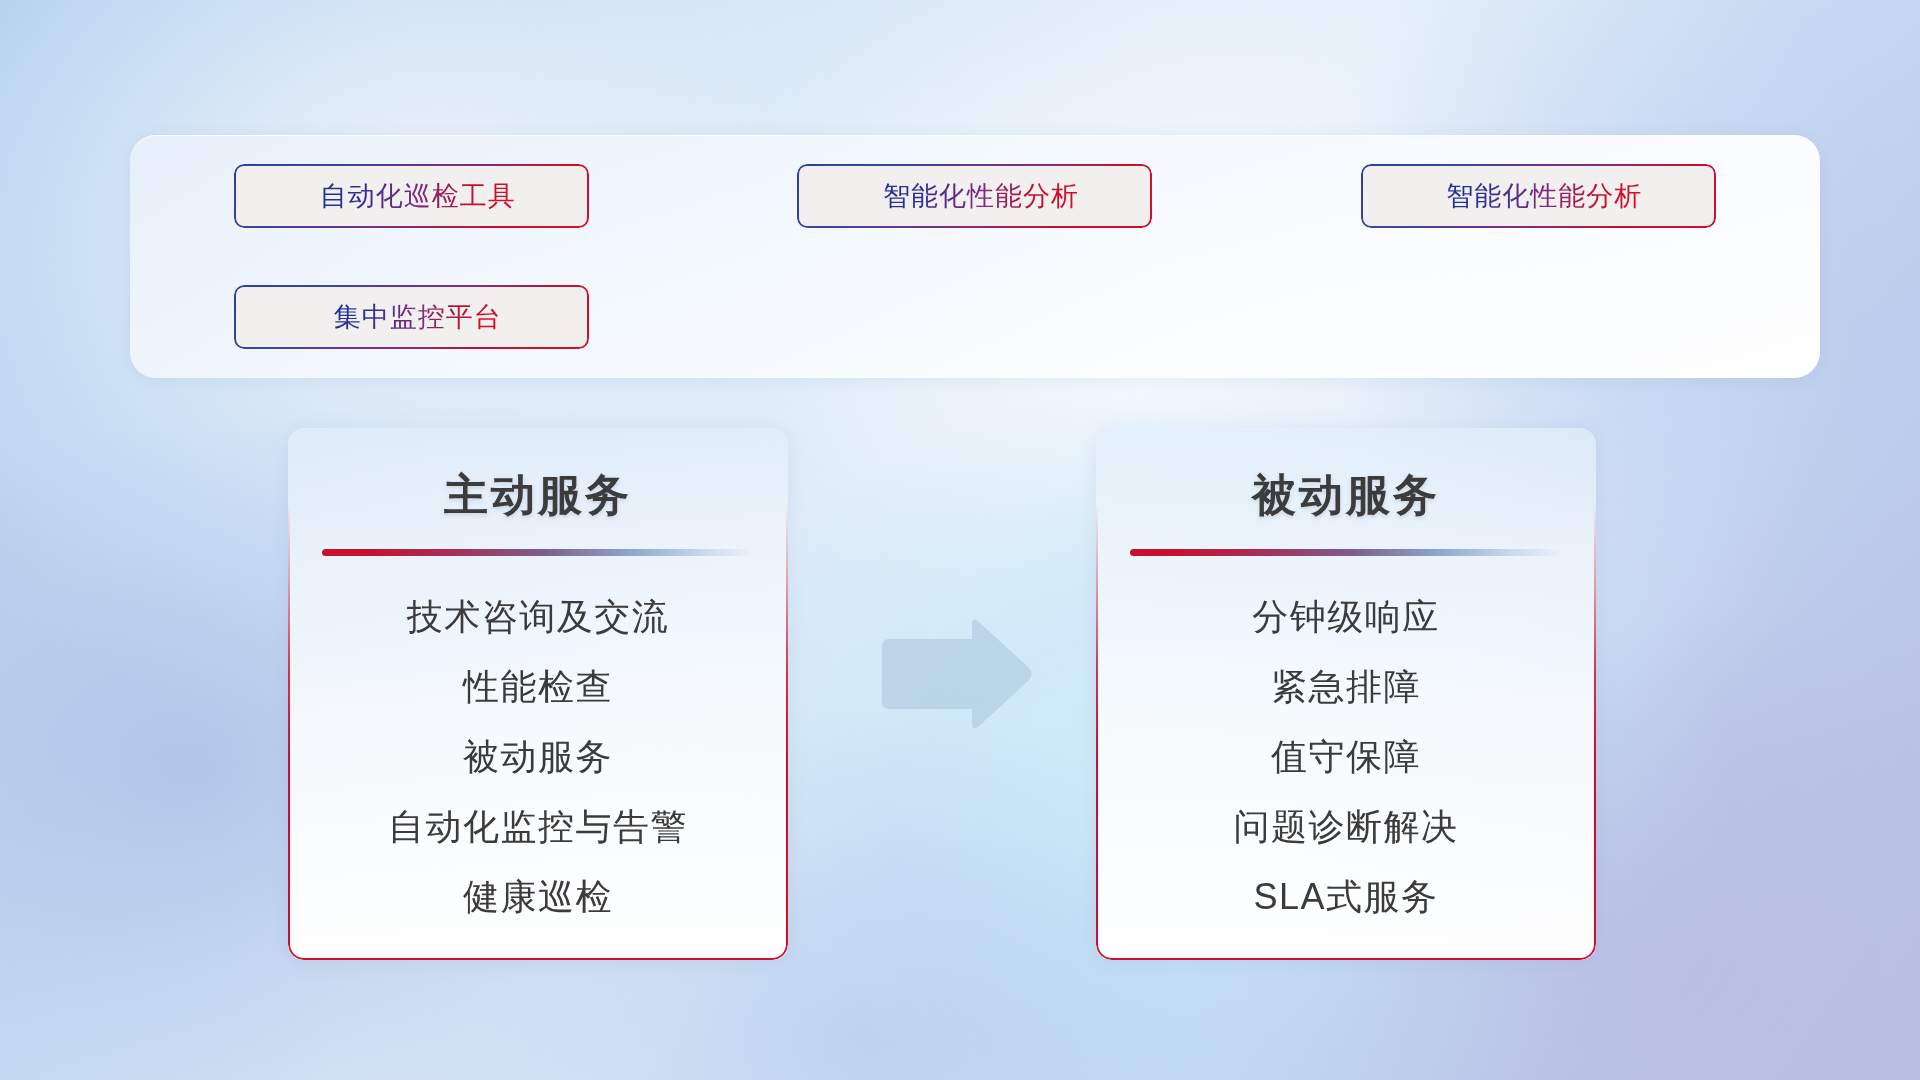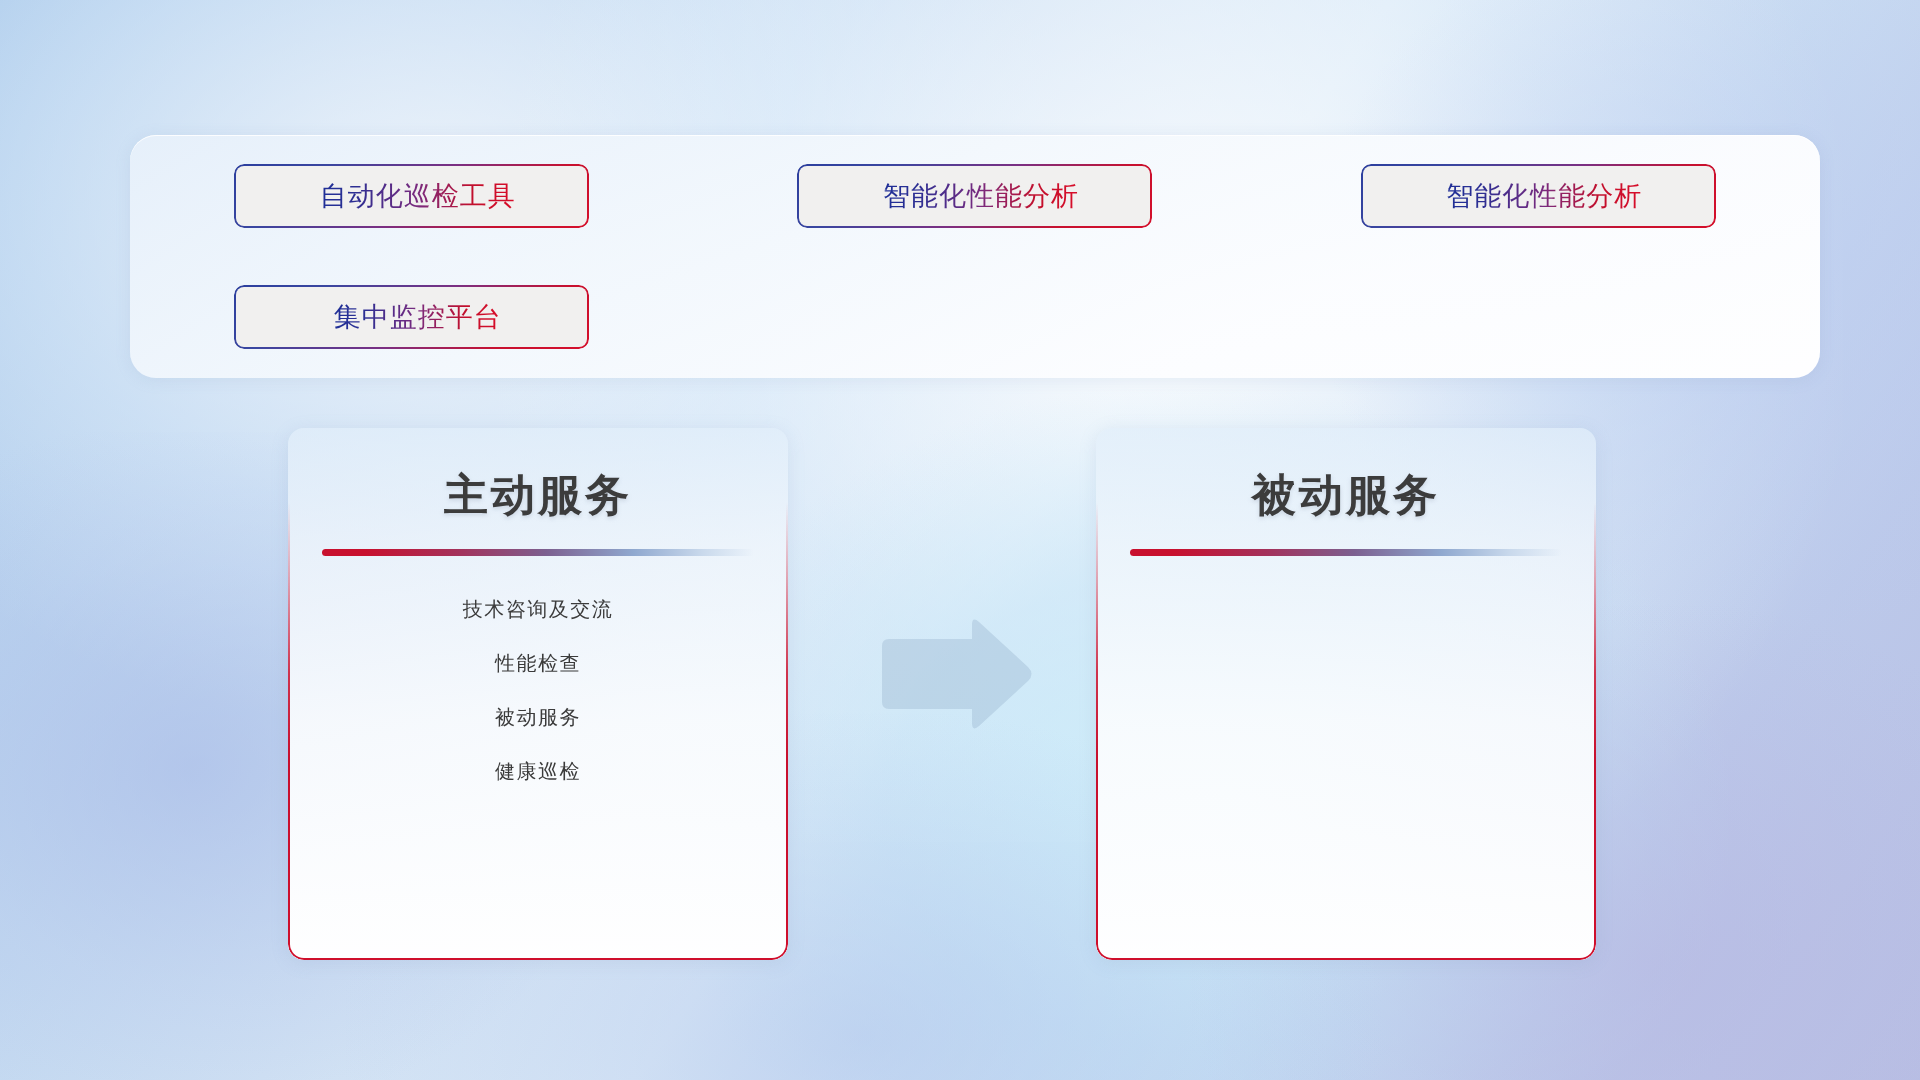--- a/index.html
+++ b/index.html
@@ -113,21 +113,21 @@
   }
   .card-rule{
     margin-top:24px;width:432px;height:7px;border-radius:4px;
     background:linear-gradient(90deg,#c8102e 0%, #c8102e 10%, #a3325c 32%, #7c6090 52%, #8fa8cf 72%, #c9d9ec 88%, rgba(220,232,245,0) 100%);
   }
   .card-list{
     margin-top:26px;width:100%;
     display:flex;flex-direction:column;align-items:center;
   }
   .card-list-item{
-    font-size:20px;color:#3b3b3b;letter-spacing:1.5px;
+    font-size:36px;color:#3b3b3b;letter-spacing:1.5px;
     line-height:1;
     padding:17px 0;
     white-space:nowrap;
   }
 
   
   #flow-arrow{
     position:absolute;left:876px;top:614px;width:160px;height:120px;
     opacity:.5;
   }
@@ -169,27 +169,35 @@
 </div>
 
 <div class="card" id="card-proactive">
   <div class="card-inner">
     <div class="card-title">主动服务</div>
     <div class="card-rule"></div>
     <div class="card-list">
       <div class="card-list-item">技术咨询及交流</div>
       <div class="card-list-item">性能检查</div>
       <div class="card-list-item">被动服务</div>
+      <div class="card-list-item">自动化监控与告警</div>
       <div class="card-list-item">健康巡检</div>
     </div>
   </div>
 </div>
 
 <svg id="flow-arrow" viewBox="0 0 160 120">
   <path d="M6 32 Q6 25 13 25 L96 25 L96 11 Q96 2 103 8 L152 53 Q159 60 152 67 L103 112 Q96 118 96 109 L96 95 L13 95 Q6 95 6 88 Z" fill="#8aa6c4" fill-opacity="0.62"></path>
 </svg>
 
 <div class="card" id="card-reactive">
   <div class="card-inner">
     <div class="card-title">被动服务</div>
     <div class="card-rule"></div>
+    <div class="card-list">
+      <div class="card-list-item">分钟级响应</div>
+      <div class="card-list-item">紧急排障</div>
+      <div class="card-list-item">值守保障</div>
+      <div class="card-list-item">问题诊断解决</div>
+      <div class="card-list-item">SLA式服务</div>
+    </div>
   </div>
 </div>
 
 </body></html>

